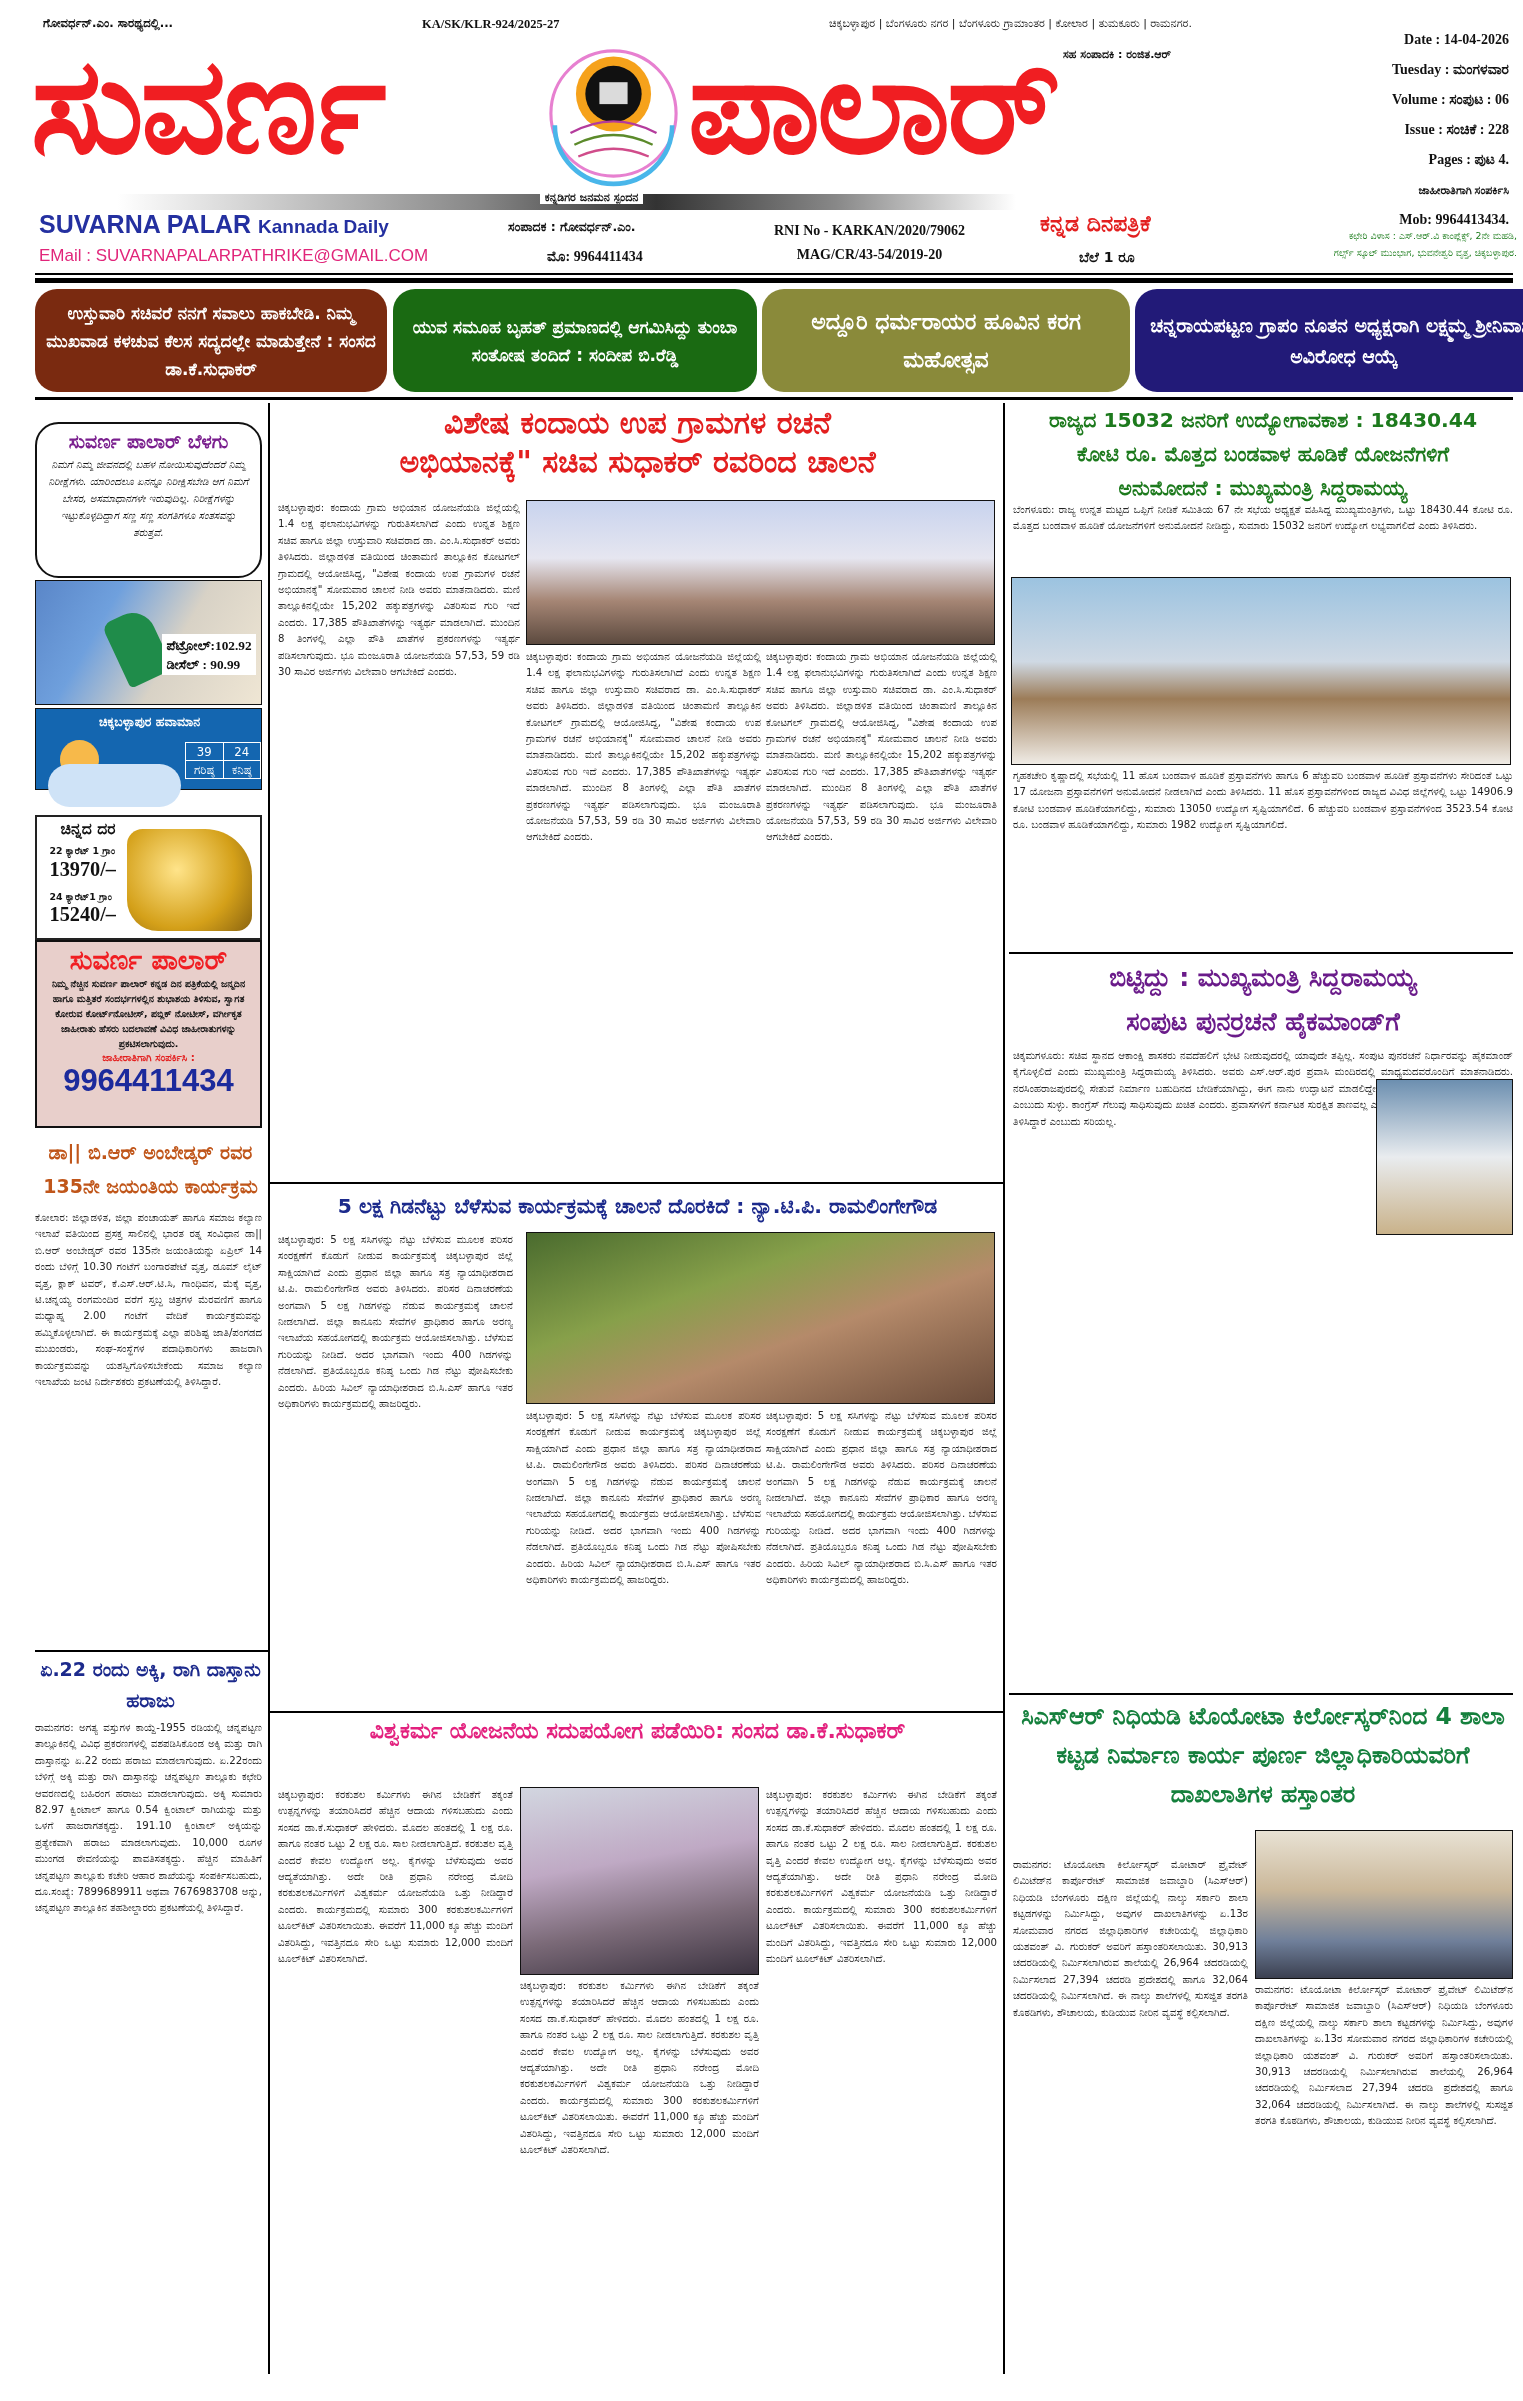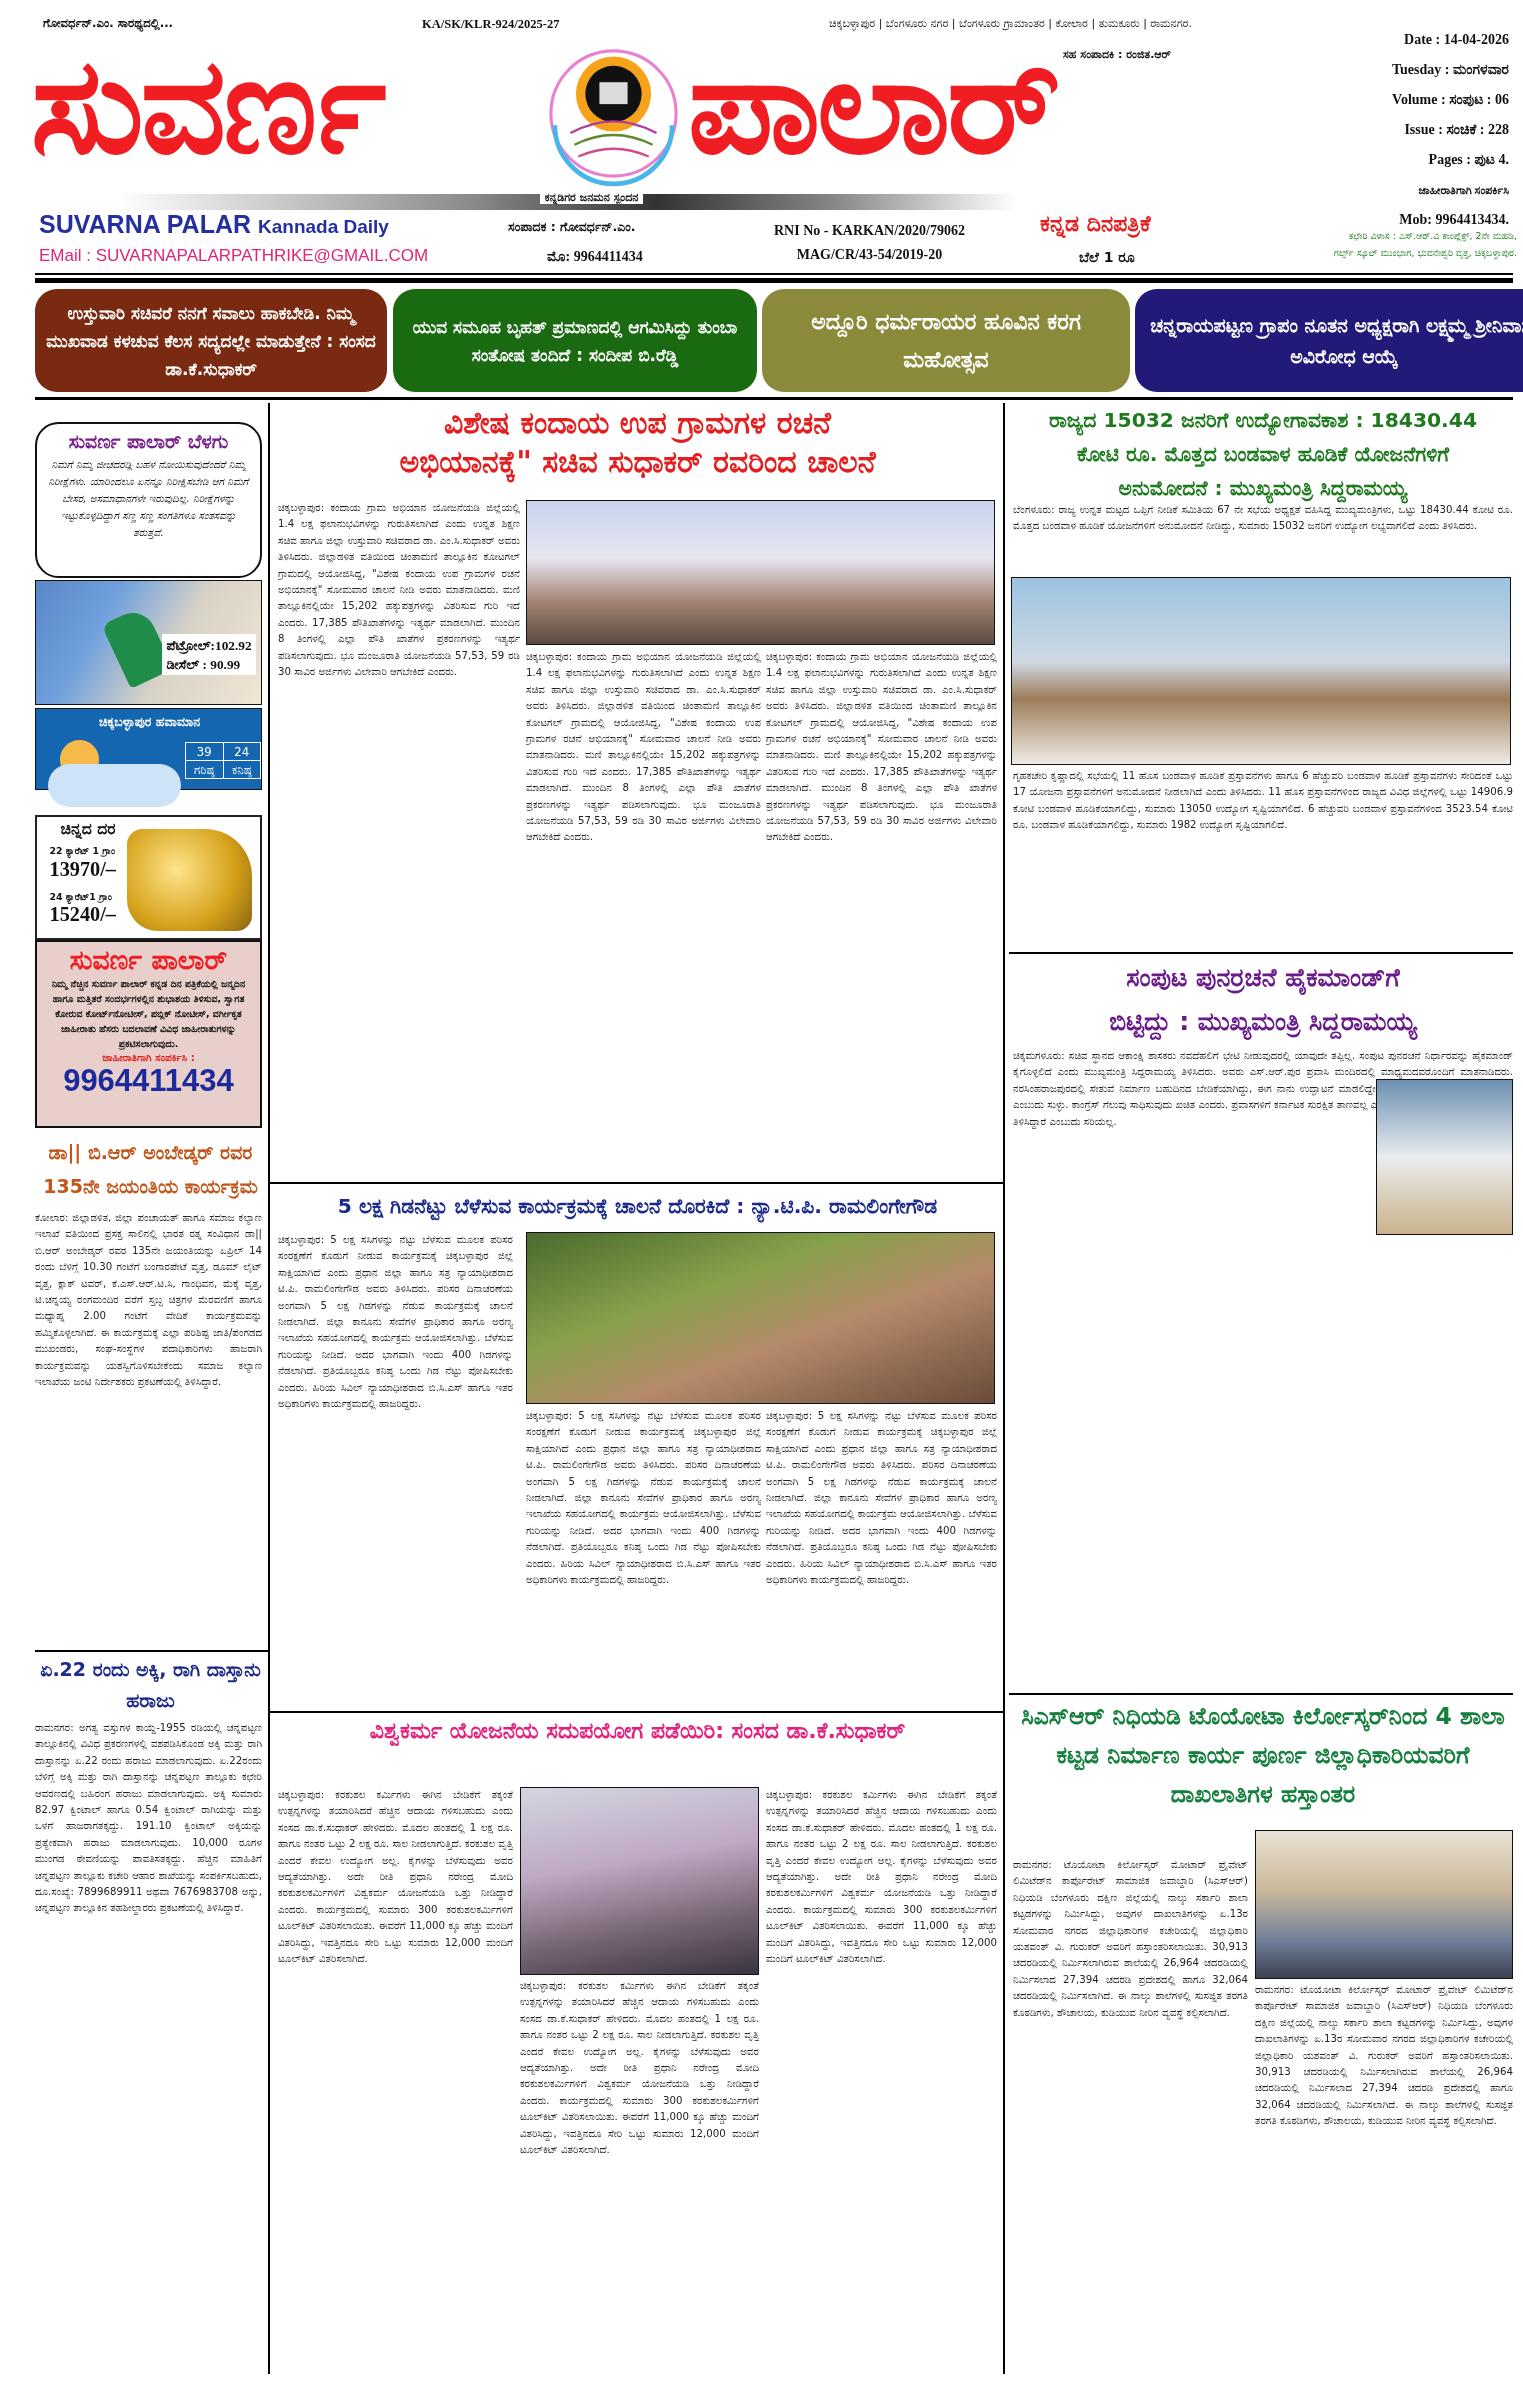--- a/index.html
+++ b/index.html
@@ -134,21 +134,21 @@
 <div class="teaser" style="left: 1135px; width: 418px; font-size: 19px; line-height: 31px; background: rgb(34, 26, 120);" id="t3">
     <span>ಚನ್ನರಾಯಪಟ್ಟಣ ಗ್ರಾಪಂ ನೂತನ ಅಧ್ಯಕ್ಷರಾಗಿ ಲಕ್ಷ್ಮಮ್ಮ ಶ್ರೀನಿವಾಸ್ ಅವಿರೋಧ ಆಯ್ಕೆ</span>
   </div>
 <div class="abs rule3"></div>
 
 <div class="vline" style="left:268px;top:403px;height:1971px;"></div>
 <div class="vline" style="left:1003px;top:403px;height:1971px;"></div>
 
 <div class="box quote-box">
   <h4>ಸುವರ್ಣ ಪಾಲಾರ್ ಬೆಳಗು</h4>
-  <p>ನಿಮಗೆ ನಿಮ್ಮ ಜೀಚದರಡ್ಲಿ ಬಹಳ ನೋಯಿಸುವುದೆಂದರೆ ನಿಮ್ಮ ನಿರೀಕ್ಷೆಗಳು. ಯಾರಿಂದಲೂ ಏನನ್ನೂ ನಿರೀಕ್ಷಿಸಬೇಡಿ ಆಗ ನಿಮಗೆ ಬೇಸರ, ಅಸಮಾಧಾನಗಳೇ ಇರುವುದಿಲ್ಲ. ನಿರೀಕ್ಷೆಗಳನ್ನು ಇಟ್ಟುಕೊಳ್ಳದಿದ್ದಾಗ ಸಣ್ಣ ಸಣ್ಣ ಸಂಗತಿಗಳೂ ಸಂತಸವನ್ನು ತರುತ್ತವೆ.</p>
+  <p>ನಿಮಗೆ ನಿಮ್ಮ ಜೀವನದಲ್ಲಿ ಬಹಳ ನೋಯಿಸುವುದೆಂದರೆ ನಿಮ್ಮ ನಿರೀಕ್ಷೆಗಳು. ಯಾರಿಂದಲೂ ಏನನ್ನೂ ನಿರೀಕ್ಷಿಸಬೇಡಿ ಆಗ ನಿಮಗೆ ಬೇಸರ, ಅಸಮಾಧಾನಗಳೇ ಇರುವುದಿಲ್ಲ. ನಿರೀಕ್ಷೆಗಳನ್ನು ಇಟ್ಟುಕೊಳ್ಳದಿದ್ದಾಗ ಸಣ್ಣ ಸಣ್ಣ ಸಂಗತಿಗಳೂ ಸಂತಸವನ್ನು ತರುತ್ತವೆ.</p>
 </div>
 
 <div class="box fuel-box">
   <div class="fuel-nozzle"></div>
   <div class="fuel-label">
     <div>ಪೆಟ್ರೋಲ್:102.92</div>
     <div>ಡೀಸೆಲ್ : 90.99</div>
   </div>
 </div>
 
@@ -221,22 +221,22 @@
   <div>ರಾಜ್ಯದ 15032 ಜನರಿಗೆ ಉದ್ಯೋಗಾವಕಾಶ : 18430.44</div>
   <div>ಕೋಟಿ ರೂ. ಮೊತ್ತದ ಬಂಡವಾಳ ಹೂಡಿಕೆ ಯೋಜನೆಗಳಿಗೆ</div>
   <div>ಅನುಮೋದನೆ : ಮುಖ್ಯಮಂತ್ರಿ ಸಿದ್ದರಾಮಯ್ಯ</div>
 </div>
 <div class="body-text" style="left:1013px;top:502px;width:500px;height:74px;overflow:hidden;">ಬೆಂಗಳೂರು: ರಾಜ್ಯ ಉನ್ನತ ಮಟ್ಟದ ಒಪ್ಪಿಗೆ ನೀಡಿಕೆ ಸಮಿತಿಯ 67 ನೇ ಸಭೆಯ ಅಧ್ಯಕ್ಷತೆ ವಹಿಸಿದ್ದ ಮುಖ್ಯಮಂತ್ರಿಗಳು, ಒಟ್ಟು 18430.44 ಕೋಟಿ ರೂ. ಮೊತ್ತದ ಬಂಡವಾಳ ಹೂಡಿಕೆ ಯೋಜನೆಗಳಿಗೆ ಅನುಮೋದನೆ ನೀಡಿದ್ದು, ಸುಮಾರು 15032 ಜನರಿಗೆ ಉದ್ಯೋಗ ಲಭ್ಯವಾಗಲಿದೆ ಎಂದು ತಿಳಿಸಿದರು.</div>
 <div class="photo" style="left:1011px;top:577px;width:500px;height:188px;background:linear-gradient(180deg,#9cc3e0 0%,#cfd9e4 45%,#9c7c58 65%,#f0ece6 100%);"></div>
 <div class="body-text" style="left:1013px;top:768px;width:500px;height:176px;overflow:hidden;">ಗೃಹಕಚೇರಿ ಕೃಷ್ಣಾದಲ್ಲಿ ಸಭೆಯಲ್ಲಿ 11 ಹೊಸ ಬಂಡವಾಳ ಹೂಡಿಕೆ ಪ್ರಸ್ತಾವನೆಗಳು ಹಾಗೂ 6 ಹೆಚ್ಚುವರಿ ಬಂಡವಾಳ ಹೂಡಿಕೆ ಪ್ರಸ್ತಾವನೆಗಳು ಸೇರಿದಂತೆ ಒಟ್ಟು 17 ಯೋಜನಾ ಪ್ರಸ್ತಾವನೆಗಳಿಗೆ ಅನುಮೋದನೆ ನೀಡಲಾಗಿದೆ ಎಂದು ತಿಳಿಸಿದರು. 11 ಹೊಸ ಪ್ರಸ್ತಾವನೆಗಳಿಂದ ರಾಜ್ಯದ ವಿವಿಧ ಜಿಲ್ಲೆಗಳಲ್ಲಿ ಒಟ್ಟು 14906.9 ಕೋಟಿ ಬಂಡವಾಳ ಹೂಡಿಕೆಯಾಗಲಿದ್ದು, ಸುಮಾರು 13050 ಉದ್ಯೋಗ ಸೃಷ್ಟಿಯಾಗಲಿದೆ. 6 ಹೆಚ್ಚುವರಿ ಬಂಡವಾಳ ಪ್ರಸ್ತಾವನೆಗಳಿಂದ 3523.54 ಕೋಟಿ ರೂ. ಬಂಡವಾಳ ಹೂಡಿಕೆಯಾಗಲಿದ್ದು, ಸುಮಾರು 1982 ಉದ್ಯೋಗ ಸೃಷ್ಟಿಯಾಗಲಿದೆ.</div>
 <div class="hr" style="left:1009px;top:952px;width:504px;"></div>
 
 <div class="art-head" style="left:1009px;top:956px;width:508px;color:#6a1b8a;font-size:25px;line-height:44px;">
+  <div>ಬಿಟ್ಟಿದ್ದು : ಮುಖ್ಯಮಂತ್ರಿ ಸಿದ್ದರಾಮಯ್ಯ</div>
   <div>ಸಂಪುಟ ಪುನರ್ರಚನೆ ಹೈಕಮಾಂಡ್‌ಗೆ</div>
-  <div>ಬಿಟ್ಟಿದ್ದು : ಮುಖ್ಯಮಂತ್ರಿ ಸಿದ್ದರಾಮಯ್ಯ</div>
 </div>
 <div class="body-text" style="left:1013px;top:1048px;width:500px;height:641px;overflow:hidden;">ಚಿಕ್ಕಮಗಳೂರು: ಸಚಿವ ಸ್ಥಾನದ ಆಕಾಂಕ್ಷಿ ಶಾಸಕರು ನವದೆಹಲಿಗೆ ಭೇಟಿ ನೀಡುವುದರಲ್ಲಿ ಯಾವುದೇ ತಪ್ಪಿಲ್ಲ. ಸಂಪುಟ ಪುನರಚನೆ ನಿರ್ಧಾರವನ್ನು ಹೈಕಮಾಂಡ್ ಕೈಗೊಳ್ಳಲಿದೆ ಎಂದು ಮುಖ್ಯಮಂತ್ರಿ ಸಿದ್ದರಾಮಯ್ಯ ತಿಳಿಸಿದರು. ಅವರು ಎಸ್.ಆರ್.ಪುರ ಪ್ರವಾಸಿ ಮಂದಿರದಲ್ಲಿ ಮಾಧ್ಯಮದವರೊಂದಿಗೆ ಮಾತನಾಡಿದರು. ನರಸಿಂಹರಾಜಪುರದಲ್ಲಿ ಸೇತುವೆ ನಿರ್ಮಾಣ ಬಹುದಿನದ ಬೇಡಿಕೆಯಾಗಿದ್ದು, ಈಗ ನಾನು ಉದ್ಘಾಟನೆ ಮಾಡಲಿದ್ದೇನೆ. ಕಾಂಗ್ರೆಸ್ ಪಕ್ಷ ಸೋಲಿನ ಭೀತಿಯಲ್ಲಿದೆ ಎಂಬುದು ಸುಳ್ಳು. ಕಾಂಗ್ರೆಸ್ ಗೆಲುವು ಸಾಧಿಸುವುದು ಖಚಿತ ಎಂದರು. ಪ್ರವಾಸಗಳಿಗೆ ಕರ್ನಾಟಕ ಸುರಕ್ಷಿತ ತಾಣವಲ್ಲ ಎಂದು ಕೇರಳ ರಾಜ್ಯದಿಂದ ಬಂದ ಪ್ರವಾಸಿಗರು ತಿಳಿಸಿದ್ದಾರೆ ಎಂಬುದು ಸರಿಯಲ್ಲ.</div>
 <div class="photo" style="left:1376px;top:1079px;width:137px;height:156px;background:linear-gradient(180deg,#6c8fb0 0%,#e9ecef 50%,#c9b28a 100%);"></div>
 <div class="hr" style="left:1009px;top:1693px;width:504px;"></div>
 
 <div class="art-head" style="left:1009px;top:1697px;width:508px;color:#15803d;font-size:23.5px;line-height:39px;">ಸಿಎಸ್‌ಆರ್ ನಿಧಿಯಡಿ ಟೊಯೋಟಾ ಕಿರ್ಲೋಸ್ಕರ್‌ನಿಂದ 4 ಶಾಲಾ ಕಟ್ಟಡ ನಿರ್ಮಾಣ ಕಾರ್ಯ ಪೂರ್ಣ ಜಿಲ್ಲಾಧಿಕಾರಿಯವರಿಗೆ ದಾಖಲಾತಿಗಳ ಹಸ್ತಾಂತರ</div>
 <div class="body-text" style="left:1013px;top:1857px;width:235px;height:516px;overflow:hidden;">ರಾಮನಗರ: ಟೊಯೋಟಾ ಕಿರ್ಲೋಸ್ಕರ್ ಮೋಟಾರ್ ಪ್ರೈವೇಟ್ ಲಿಮಿಟೆಡ್‌ನ ಕಾರ್ಪೊರೇಟ್ ಸಾಮಾಜಿಕ ಜವಾಬ್ದಾರಿ (ಸಿಎಸ್‌ಆರ್) ನಿಧಿಯಡಿ ಬೆಂಗಳೂರು ದಕ್ಷಿಣ ಜಿಲ್ಲೆಯಲ್ಲಿ ನಾಲ್ಕು ಸರ್ಕಾರಿ ಶಾಲಾ ಕಟ್ಟಡಗಳನ್ನು ನಿರ್ಮಿಸಿದ್ದು, ಅವುಗಳ ದಾಖಲಾತಿಗಳನ್ನು ಏ.13ರ ಸೋಮವಾರ ನಗರದ ಜಿಲ್ಲಾಧಿಕಾರಿಗಳ ಕಚೇರಿಯಲ್ಲಿ ಜಿಲ್ಲಾಧಿಕಾರಿ ಯಶವಂತ್ ವಿ. ಗುರುಕರ್ ಅವರಿಗೆ ಹಸ್ತಾಂತರಿಸಲಾಯಿತು. 30,913 ಚದರಡಿಯಲ್ಲಿ ನಿರ್ಮಿಸಲಾಗಿರುವ ಶಾಲೆಯಲ್ಲಿ 26,964 ಚದರಡಿಯಲ್ಲಿ ನಿರ್ಮಿಸಲಾದ 27,394 ಚದರಡಿ ಪ್ರದೇಶದಲ್ಲಿ ಹಾಗೂ 32,064 ಚದರಡಿಯಲ್ಲಿ ನಿರ್ಮಿಸಲಾಗಿದೆ. ಈ ನಾಲ್ಕು ಶಾಲೆಗಳಲ್ಲಿ ಸುಸಜ್ಜಿತ ತರಗತಿ ಕೊಠಡಿಗಳು, ಶೌಚಾಲಯ, ಕುಡಿಯುವ ನೀರಿನ ವ್ಯವಸ್ಥೆ ಕಲ್ಪಿಸಲಾಗಿದೆ.</div>
 <div class="photo" style="left:1255px;top:1830px;width:258px;height:149px;background:linear-gradient(180deg,#e8e2d4 0%,#cbb89a 40%,#6f7f9a 75%,#3b4050 100%);"></div>
 <div class="body-text" style="left:1255px;top:1982px;width:258px;height:391px;overflow:hidden;">ರಾಮನಗರ: ಟೊಯೋಟಾ ಕಿರ್ಲೋಸ್ಕರ್ ಮೋಟಾರ್ ಪ್ರೈವೇಟ್ ಲಿಮಿಟೆಡ್‌ನ ಕಾರ್ಪೊರೇಟ್ ಸಾಮಾಜಿಕ ಜವಾಬ್ದಾರಿ (ಸಿಎಸ್‌ಆರ್) ನಿಧಿಯಡಿ ಬೆಂಗಳೂರು ದಕ್ಷಿಣ ಜಿಲ್ಲೆಯಲ್ಲಿ ನಾಲ್ಕು ಸರ್ಕಾರಿ ಶಾಲಾ ಕಟ್ಟಡಗಳನ್ನು ನಿರ್ಮಿಸಿದ್ದು, ಅವುಗಳ ದಾಖಲಾತಿಗಳನ್ನು ಏ.13ರ ಸೋಮವಾರ ನಗರದ ಜಿಲ್ಲಾಧಿಕಾರಿಗಳ ಕಚೇರಿಯಲ್ಲಿ ಜಿಲ್ಲಾಧಿಕಾರಿ ಯಶವಂತ್ ವಿ. ಗುರುಕರ್ ಅವರಿಗೆ ಹಸ್ತಾಂತರಿಸಲಾಯಿತು. 30,913 ಚದರಡಿಯಲ್ಲಿ ನಿರ್ಮಿಸಲಾಗಿರುವ ಶಾಲೆಯಲ್ಲಿ 26,964 ಚದರಡಿಯಲ್ಲಿ ನಿರ್ಮಿಸಲಾದ 27,394 ಚದರಡಿ ಪ್ರದೇಶದಲ್ಲಿ ಹಾಗೂ 32,064 ಚದರಡಿಯಲ್ಲಿ ನಿರ್ಮಿಸಲಾಗಿದೆ. ಈ ನಾಲ್ಕು ಶಾಲೆಗಳಲ್ಲಿ ಸುಸಜ್ಜಿತ ತರಗತಿ ಕೊಠಡಿಗಳು, ಶೌಚಾಲಯ, ಕುಡಿಯುವ ನೀರಿನ ವ್ಯವಸ್ಥೆ ಕಲ್ಪಿಸಲಾಗಿದೆ.</div>
 

